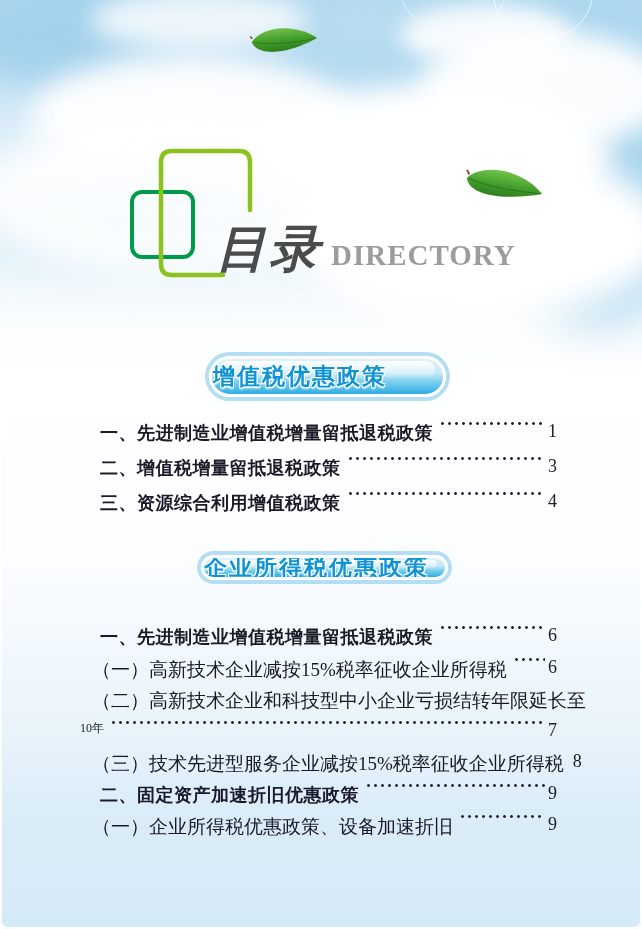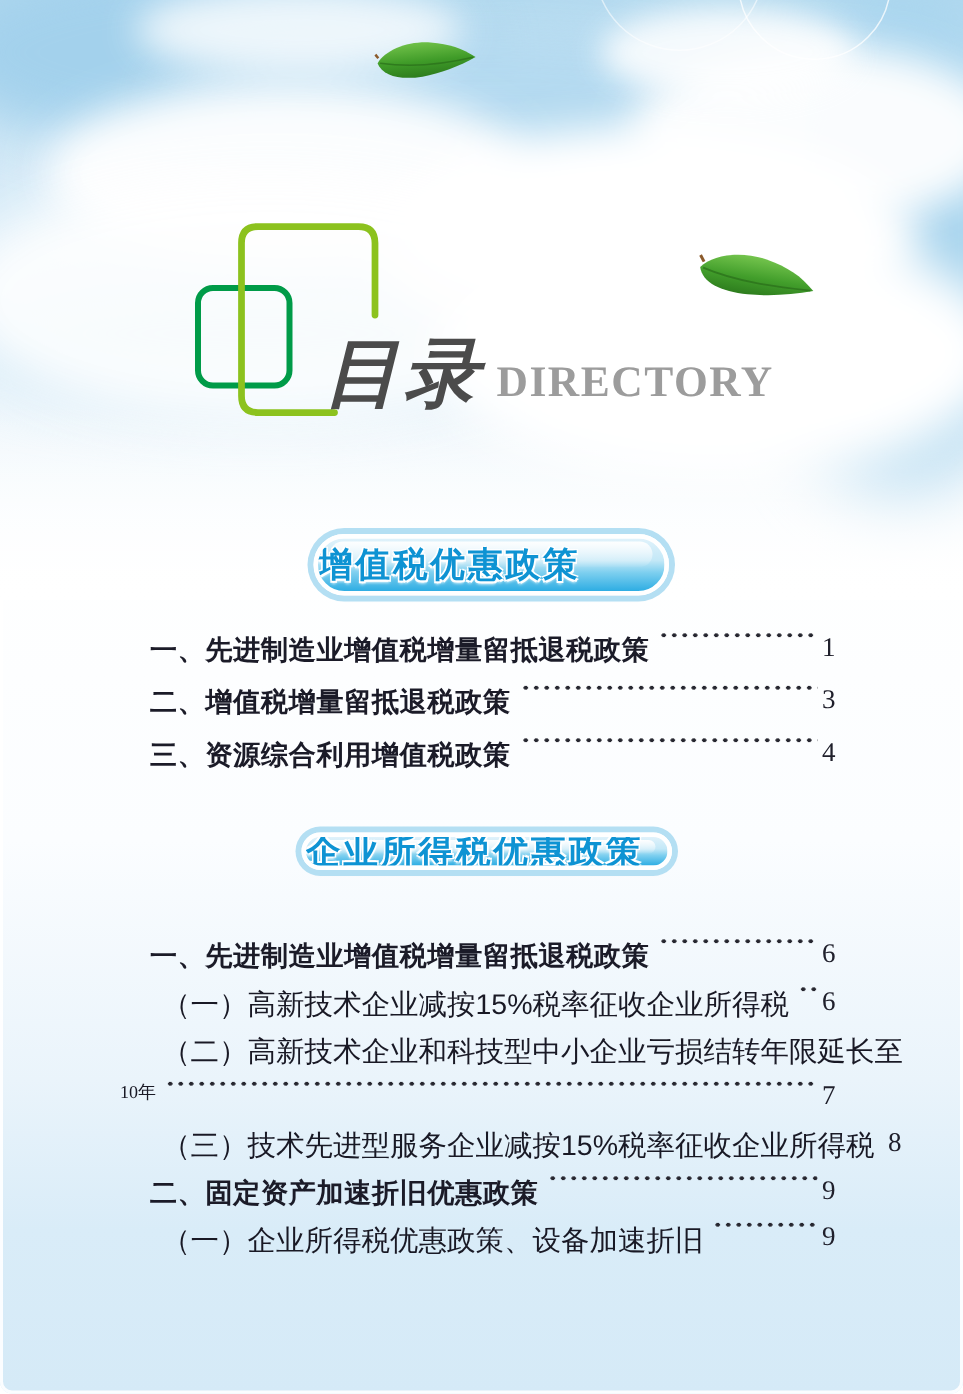--- a/index.html
+++ b/index.html
@@ -58,22 +58,22 @@
   
   .toc{position:absolute;left:80px;width:477px;color:#1d1d2a;}
   .toc-1{top:421px;}
   .toc-2{top:625px;}
   .toc-row{display:flex;align-items:flex-start;}
   .toc-1 .toc-row{height:35px;}
   .toc-2 .toc-row{height:31.5px;}
   .toc-row .t{white-space:nowrap;}
   .toc-row.main .t{font-family:"Liberation Sans",sans-serif;font-weight:bold;font-size:18px;
     letter-spacing:.5px;margin-left:20px;color:#1b1b28;}
-  .toc-row.sub .t{font-family:Liberation Sans, sans-serif;font-size:19px;
-    margin-left:28px;color:#191925;}
+  .toc-row.sub .t{font-family:Liberation Serif, serif;font-size:19px;
+    margin-left:12px;color:#191925;}
   .toc-row.cont .t{font-family:"Liberation Serif","DejaVu Serif",serif;font-size:12px;
     margin-left:0;color:#191925;}
   .leader{flex:1;height:5px;margin:0 3px 3px 6px;
     background-image:radial-gradient(circle,#26262f 1.3px,rgba(0,0,0,0) 1.5px);
     background-size:7px 5px;background-repeat:repeat-x;background-position:left bottom;}
   .p{font-family:"Liberation Serif","DejaVu Serif",serif;font-size:18px;color:#20202c;}
 </style>
 </head>
 <body>
 

